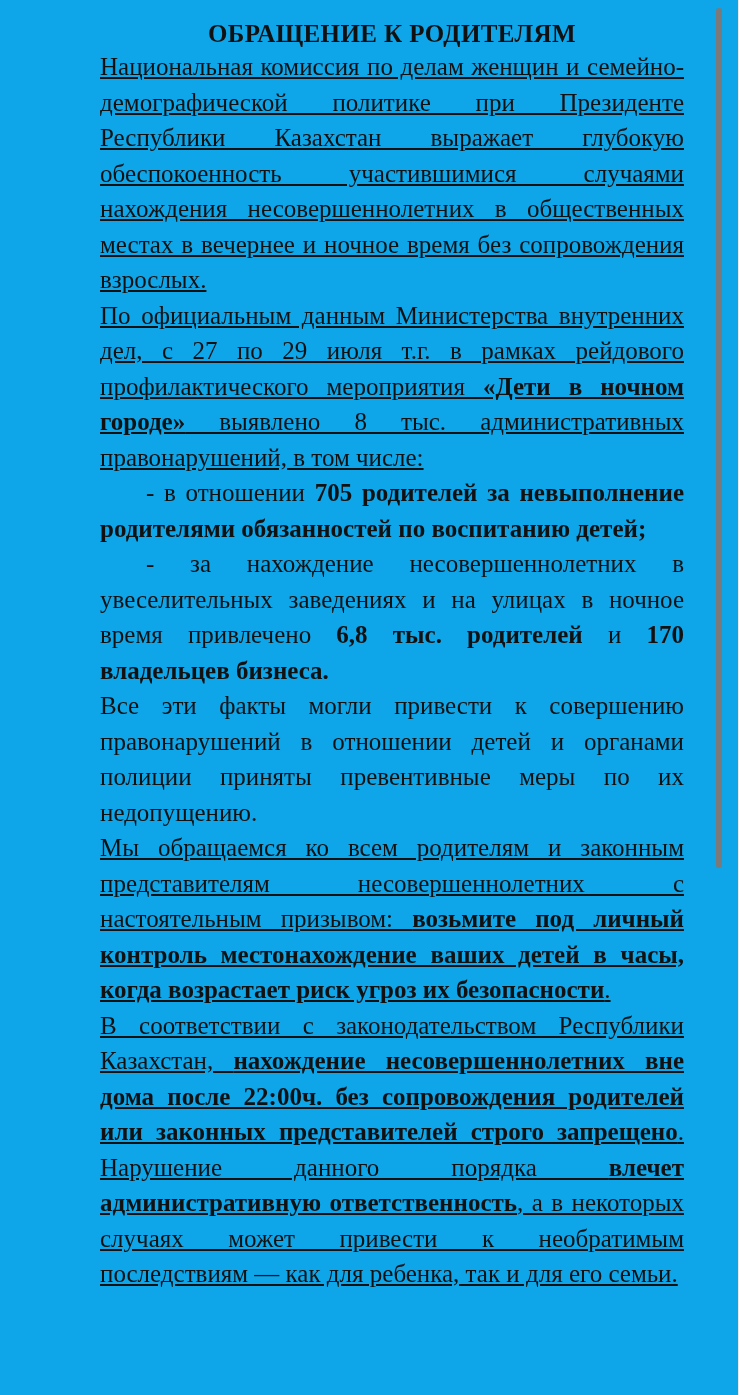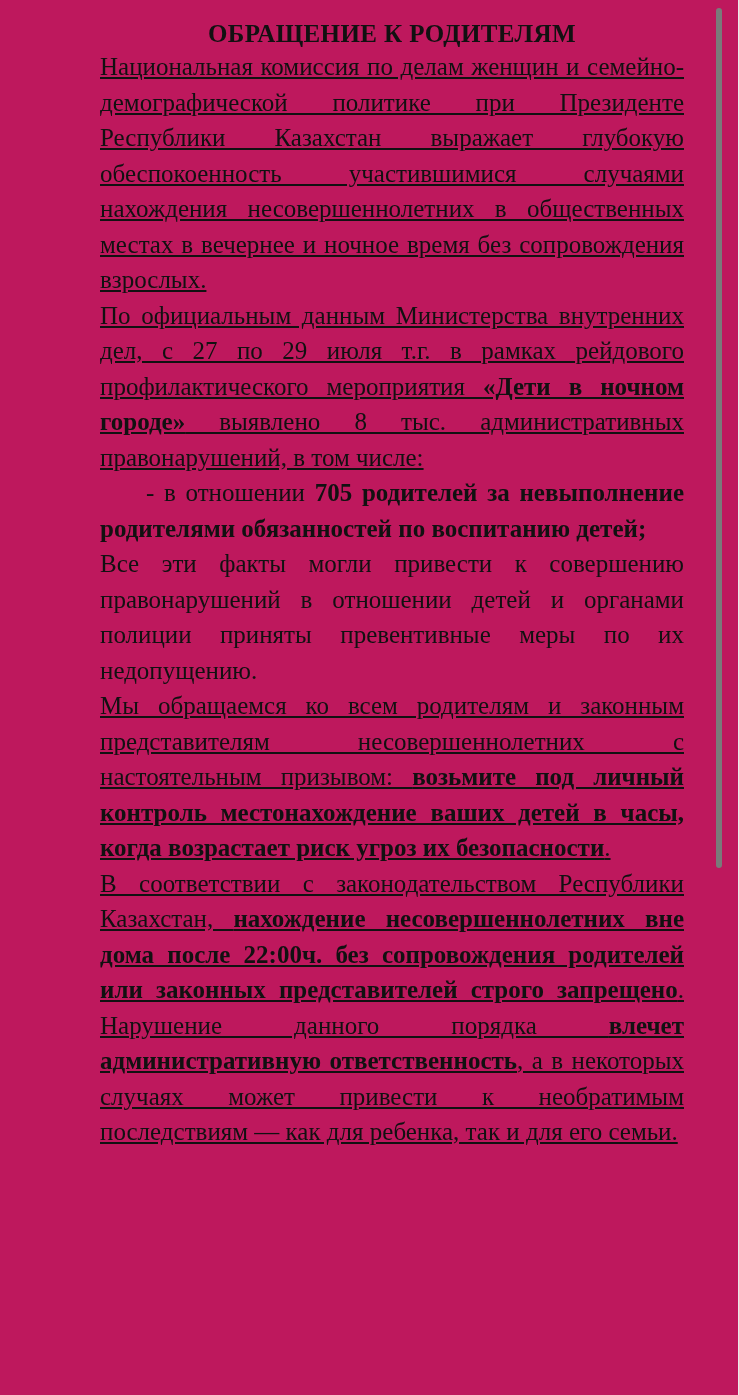--- a/index.html
+++ b/index.html
@@ -13,21 +13,21 @@
     height: 1395px;
     position: relative;
     overflow: hidden;
     font-family: "Liberation Serif", "DejaVu Serif", serif;
     color: #111111;
   }
 
   .page {
     position: absolute;
     inset: 0;
-    background: #be185d;
+    background: #0ea5e9;
     padding: 12px;
     box-sizing: border-box;
   }
 
   .content {
     position: absolute;
     left: 100px;
     top: 0;
     width: 584px;
   }
@@ -112,20 +112,23 @@
 
     <p class="para gap-lg">
       <span>По официальным данным Министерства внутренних дел, с 27 по 29 июля т.г. в рамках рейдового профилактического мероприятия </span><b>«Дети в ночном городе»</b><span> выявлено 8 тыс. административных правонарушений, в том числе:</span>
     </p>
 
     <p class="para gap-none indent">
       <span>- в отношении </span><b>705 родителей за невыполнение родителями обязанностей по воспитанию детей;</b>
     </p>
 
 
+    <p class="para gap-none indent">
+      <span>- за нахождение несовершеннолетних в увеселительных заведениях и на улицах в ночное время привлечено </span><b>6,8 тыс. родителей</b><span> и </span><b>170 владельцев бизнеса.</b>
+    </p>
 
     <p class="para gap-none">Все эти факты могли привести к совершению правонарушений в отношении детей и органами полиции приняты превентивные меры по их недопущению.</p>
 
     <p class="para gap-lg">
       <span>Мы обращаемся ко всем родителям и законным представителям несовершеннолетних с настоятельным призывом: </span><b>возьмите под личный контроль местонахождение ваших детей в часы, когда возрастает риск угроз их безопасности</b><span>.</span>
     </p>
 
     <p class="para gap-lg">
       <span>В соответствии с законодательством Республики Казахстан, </span><b>нахождение несовершеннолетних вне дома после 22:00ч. без сопровождения родителей или законных представителей строго запрещено</b><span>. Нарушение данного порядка </span><b>влечет административную ответственность</b><span>, а в некоторых случаях может привести к необратимым последствиям — как для ребенка, так и для его семьи.</span>
     </p>

